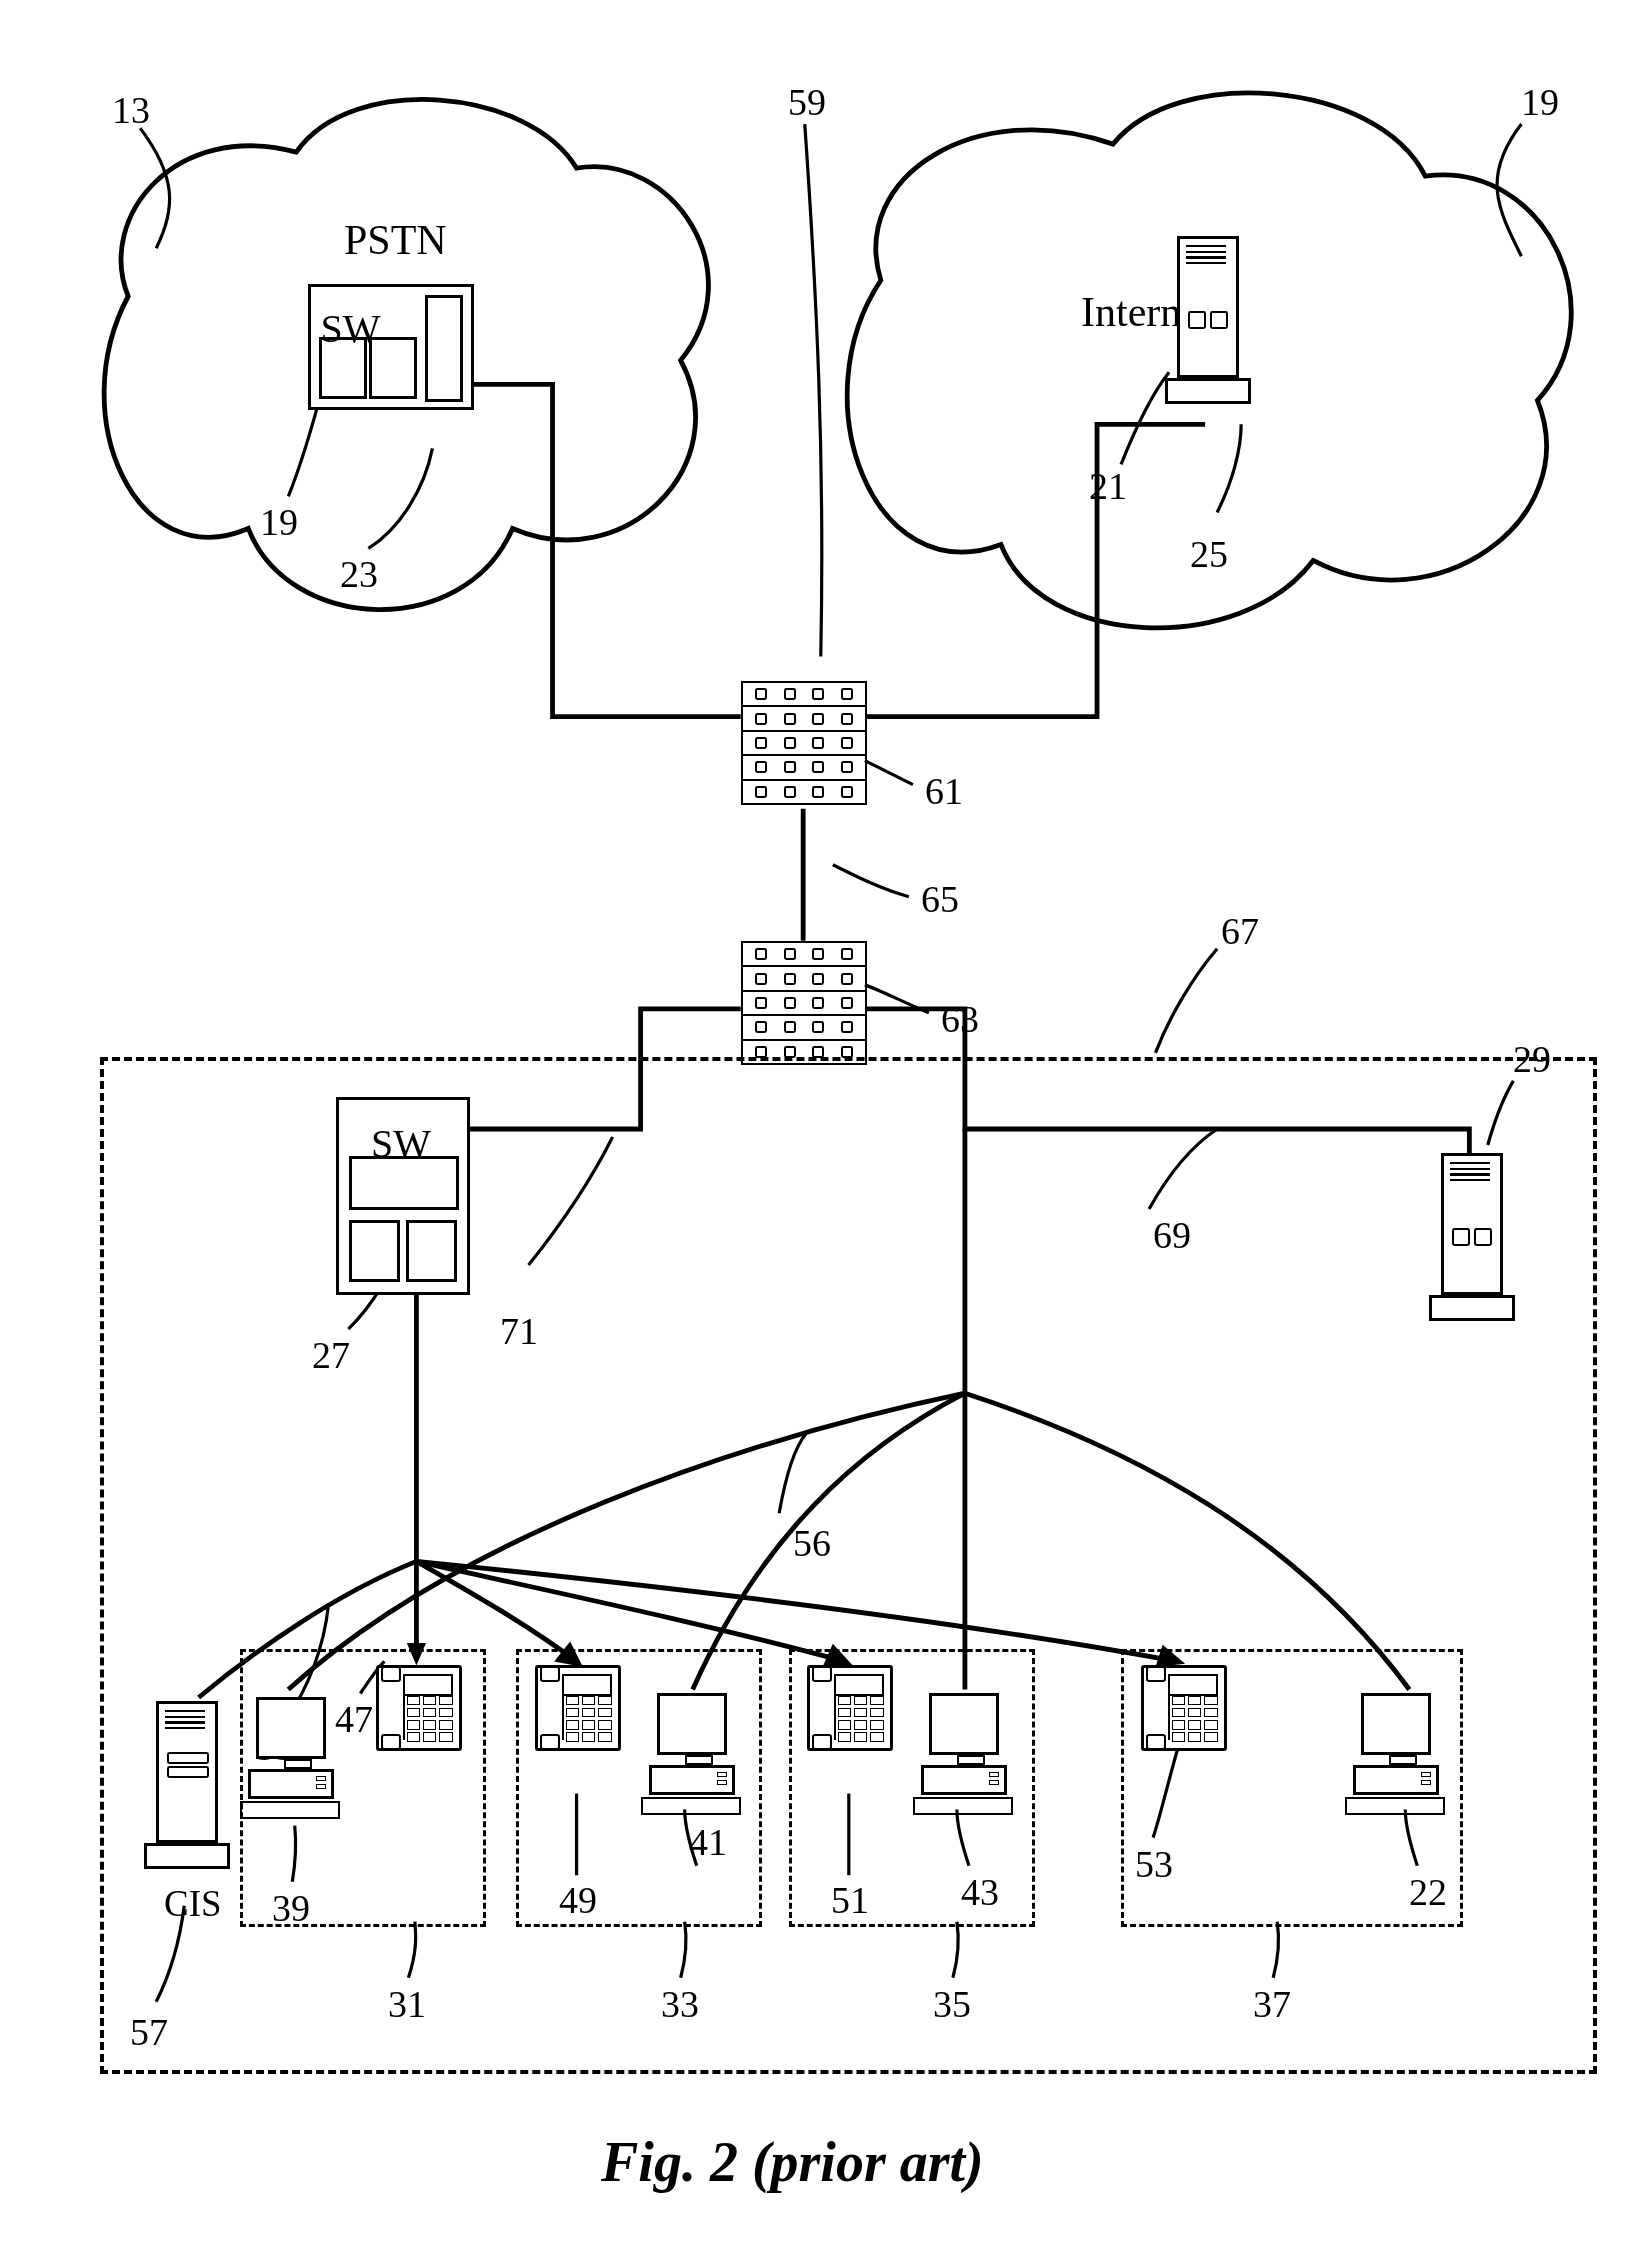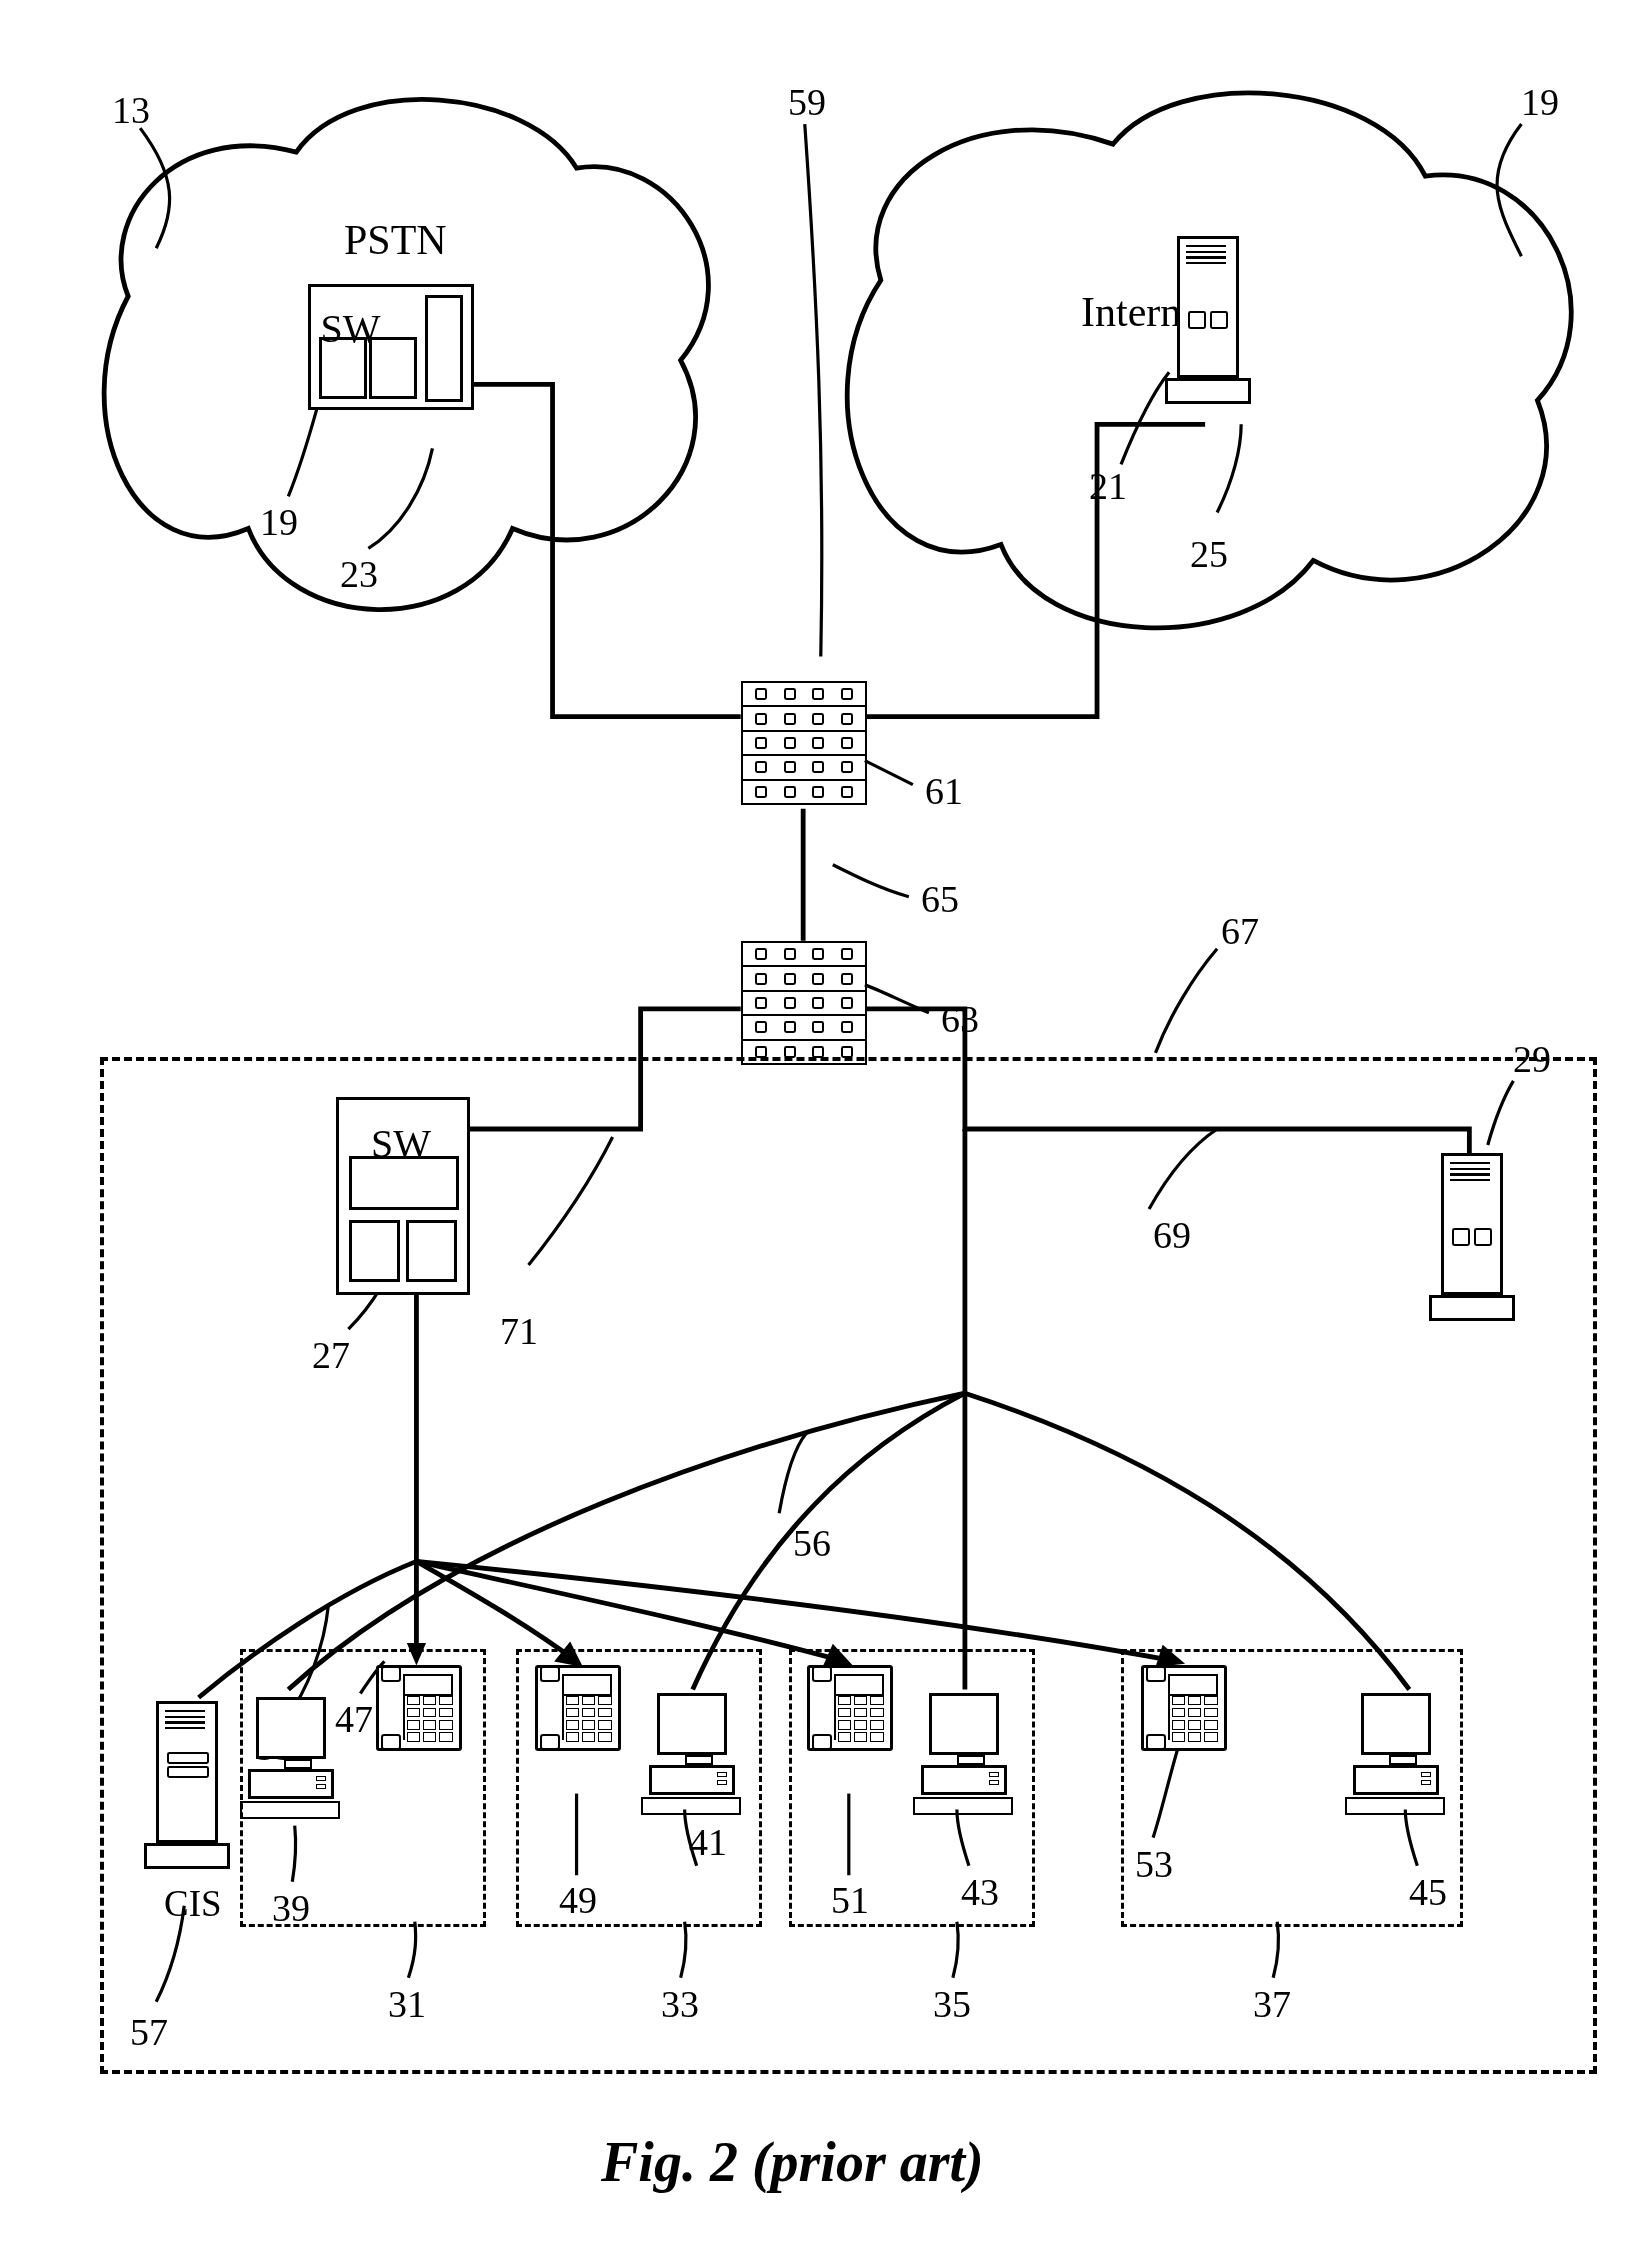--- a/index.html
+++ b/index.html
@@ -214,21 +214,21 @@
 <div class="numlabel" style="left:741px; top:1505px;margin-left:36px;">56</div>
 
 <div class="numlabel" style="left:372px; top:1966px;">31</div>
 <div class="numlabel" style="left:645px; top:1966px;">33</div>
 <div class="numlabel" style="left:917px; top:1966px;">35</div>
 <div class="numlabel" style="left:1237px; top:1966px;">37</div>
 
 <div class="numlabel" style="left:256px; top:1870px;text-align:center;">39</div>
 <div class="numlabel" style="left:673px; top:1804px;">41</div>
 <div class="numlabel" style="left:945px; top:1854px;">43</div>
-<div class="numlabel" style="left:1393px; top:1854px;">45</div>
+<div class="numlabel" style="left:1393px; top:1854px;">22</div>
 
 <div class="numlabel" style="left:319px; top:1681px;">47</div>
 <div class="numlabel" style="left:543px; top:1862px;">49</div>
 <div class="numlabel" style="left:815px; top:1862px;">51</div>
 <div class="numlabel" style="left:1119px; top:1826px;">53</div>
 
 <div class="sw-box" style="left:292px; top:268px; width:160px; height:120px;">
   <div class="sw-text" style="left:9.6px; top:6.4px;">SW</div>
   <div style="position:absolute; left:8px; bottom:8px; width:42px; height:56px; border:3.2px solid black;"></div>
   <div style="position:absolute; left:58px; bottom:8px; width:42px; height:56px; border:3.2px solid black;"></div>

